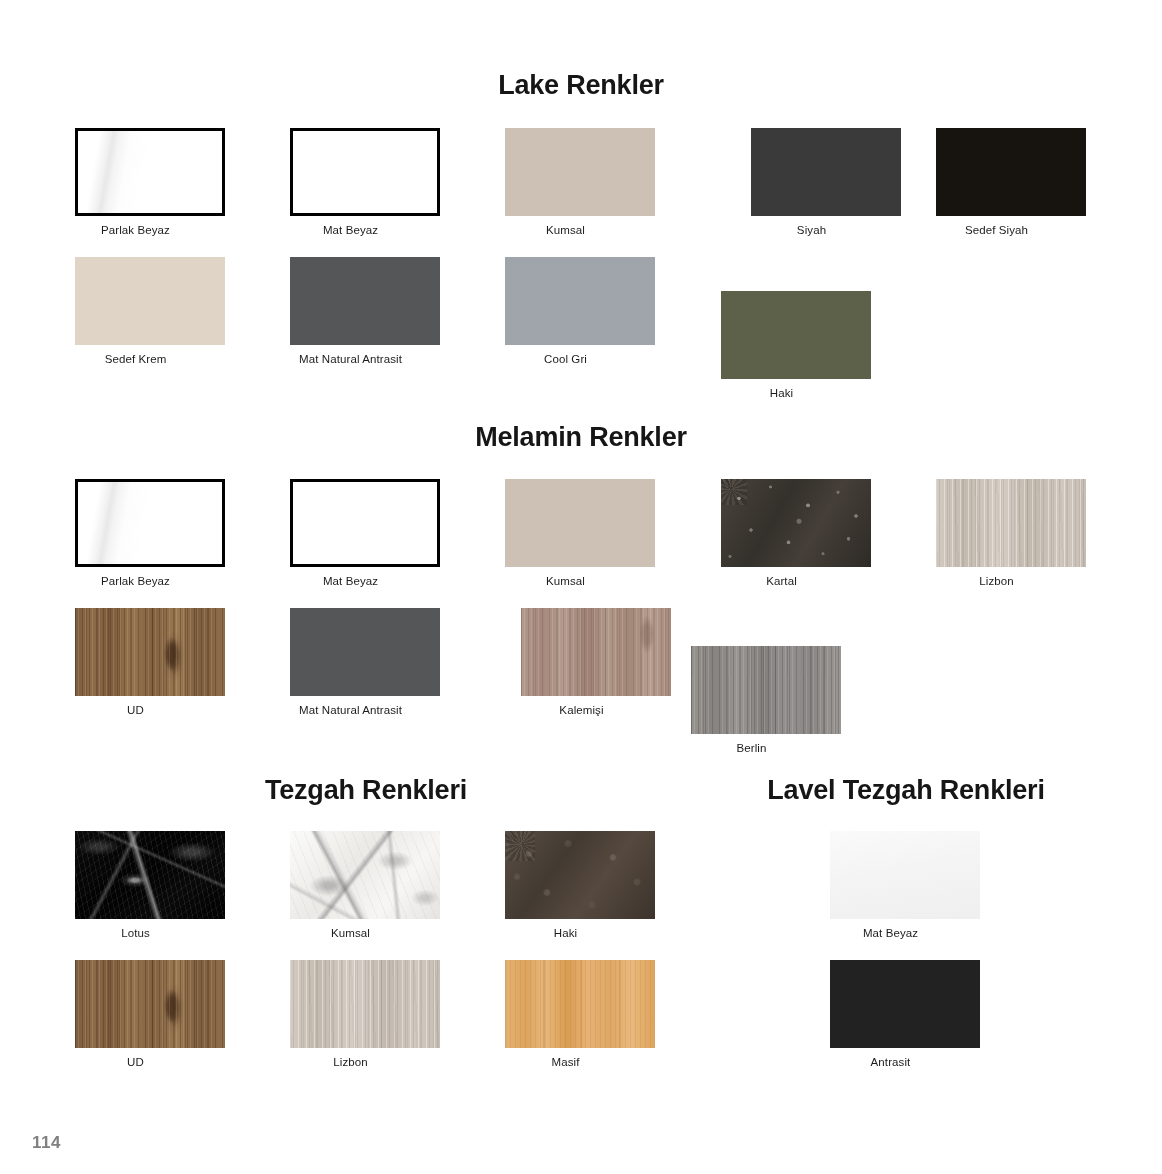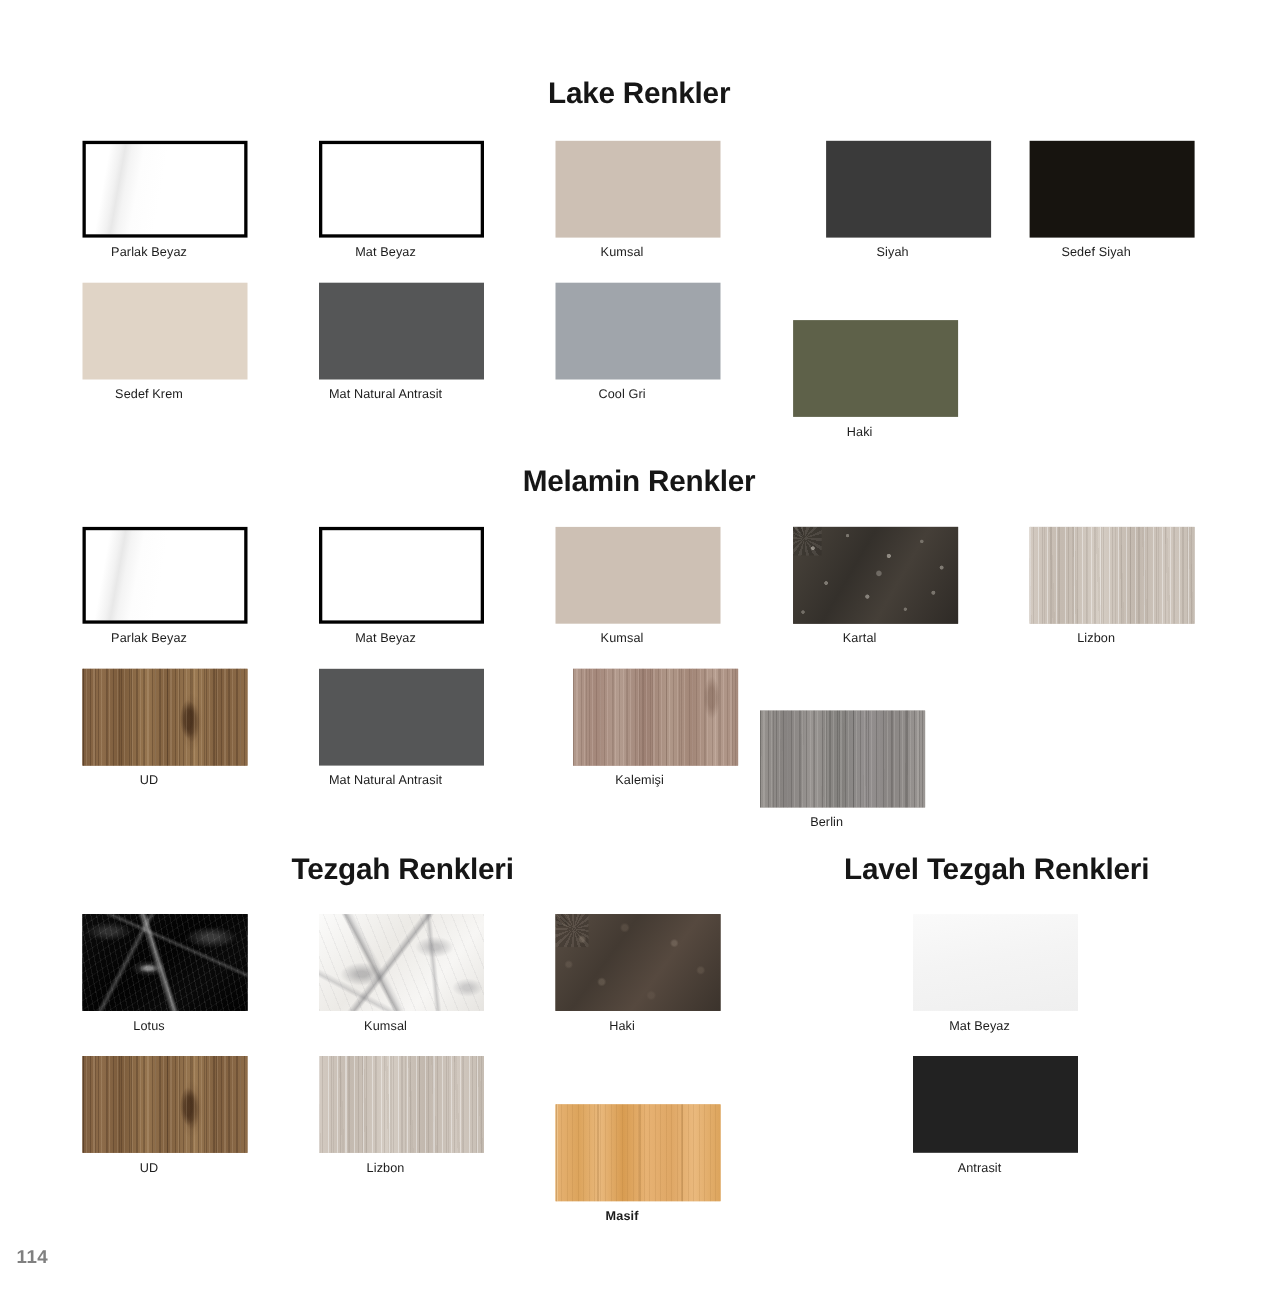--- a/index.html
+++ b/index.html
@@ -263,21 +263,21 @@
       linear-gradient(90deg,
         rgba(255,228,186,.35) 0 2px, rgba(0,0,0,0) 2px 40px),
       linear-gradient(90deg,
         #e6b273 0%, #dca45c 14%, #e9b87c 27%, #d89c51 41%,
         #e7b273 55%, #dfa765 70%, #eab97d 84%, #dca45c 100%);
   }
 
   
   .page-number {
     position: absolute;
-    left: 15px;
+    left: 32px;
     top: 1133px;
     font-size: 17px;
     font-weight: bold;
     color: #808080;
     letter-spacing: 0.5px;
   }
 </style>
 </head>
 <body>
 
@@ -377,21 +377,21 @@
         <div class="swatch-label">Haki</div>
       </div>
       <div class="swatch-cell" style="left: 75px; top: 960px;">
         <div class="swatch m-ud"></div>
         <div class="swatch-label">UD</div>
       </div>
       <div class="swatch-cell" style="left: 290px; top: 960px;">
         <div class="swatch m-lizbon"></div>
         <div class="swatch-label">Lizbon</div>
       </div>
-      <div class="swatch-cell" style="left: 505px; top: 1004px; font-weight: bold;">
+      <div class="swatch-cell" style="left: 505px; top: 960px;">
         <div class="swatch m-masif"></div>
         <div class="swatch-label">Masif</div>
       </div>
       <div class="swatch-cell" style="left: 830px; top: 831px;">
         <div class="swatch m-mat-beyaz-soft"></div>
         <div class="swatch-label">Mat Beyaz</div>
       </div>
       <div class="swatch-cell" style="left: 830px; top: 960px;">
         <div class="swatch m-antrasit-solid"></div>
         <div class="swatch-label">Antrasit</div>

